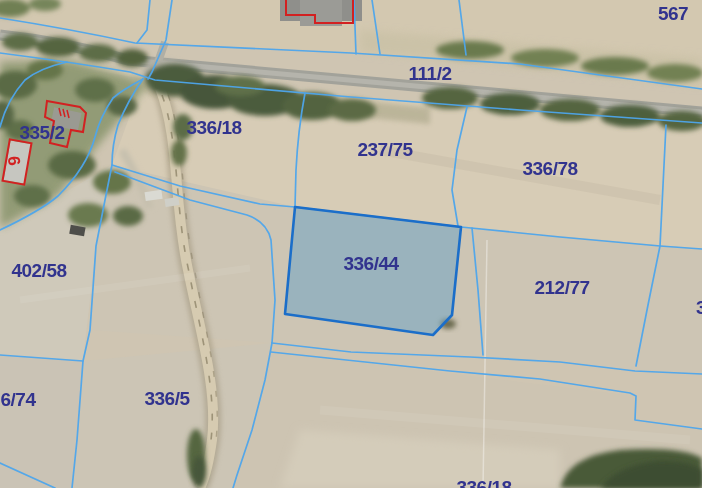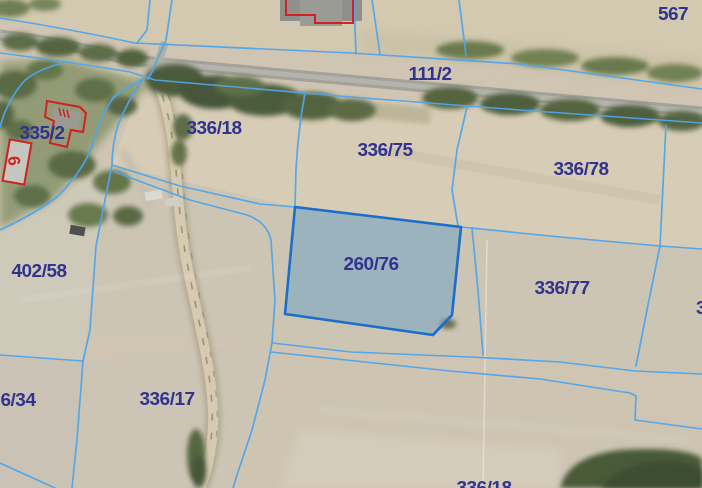--- a/index.html
+++ b/index.html
@@ -159,22 +159,22 @@
       <path d="M59,108 L61,116 M63,109 L65,117 M67,110 L69,118" stroke-width="1.5"></path>
       <rect x="6" y="141" width="22" height="42" transform="rotate(10 17 162)"></rect>
     </g>
   </svg>
 
   <div class="plabel" style="left:42px;top:133px">335/2</div>
   <div class="plabel red-label" style="left:15px;top:161px">9</div>
   <div class="plabel" style="left:214px;top:128px">336/18</div>
   <div class="plabel" style="left:430px;top:74px">111/2</div>
   <div class="plabel" style="left:673px;top:14px">567</div>
-  <div class="plabel" style="left:385px;top:150px">336/75</div>
-  <div class="plabel" style="left:581px;top:169px">336/78</div>
+  <div class="plabel" style="left:385px;top:150px">237/75</div>
+  <div class="plabel" style="left:550px;top:169px">336/78</div>
   <div class="plabel" style="left:39px;top:271px">402/58</div>
-  <div class="plabel" style="left:371px;top:264px">260/76</div>
-  <div class="plabel" style="left:562px;top:288px">336/77</div>
-  <div class="plabel" style="left:18px;top:400px">6/34</div>
-  <div class="plabel" style="left:167px;top:399px">336/17</div>
+  <div class="plabel" style="left:371px;top:264px">336/44</div>
+  <div class="plabel" style="left:562px;top:288px">212/77</div>
+  <div class="plabel" style="left:18px;top:400px">6/74</div>
+  <div class="plabel" style="left:167px;top:399px">336/5</div>
   <div class="plabel" style="left:484px;top:488px">336/18</div>
   <div class="plabel" style="left:701px;top:308px">3</div>
 </div>
 
 </body></html>

